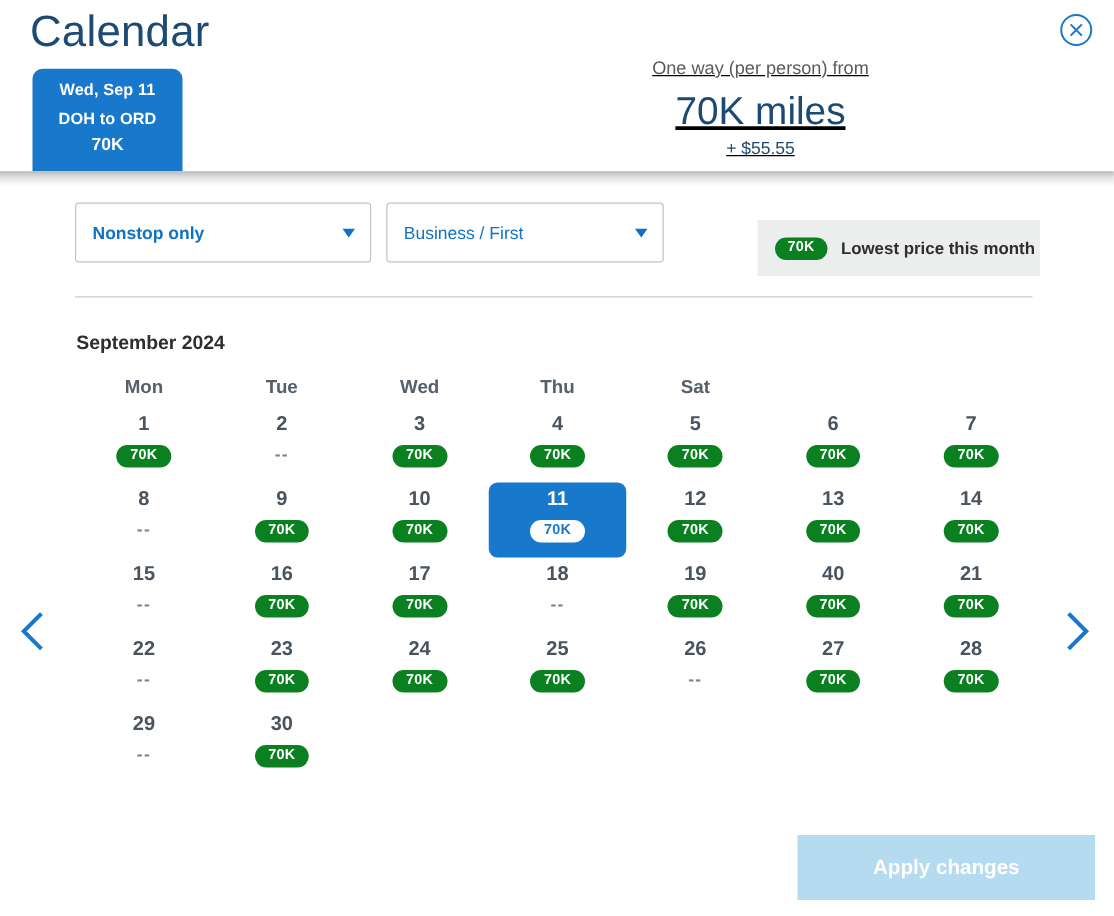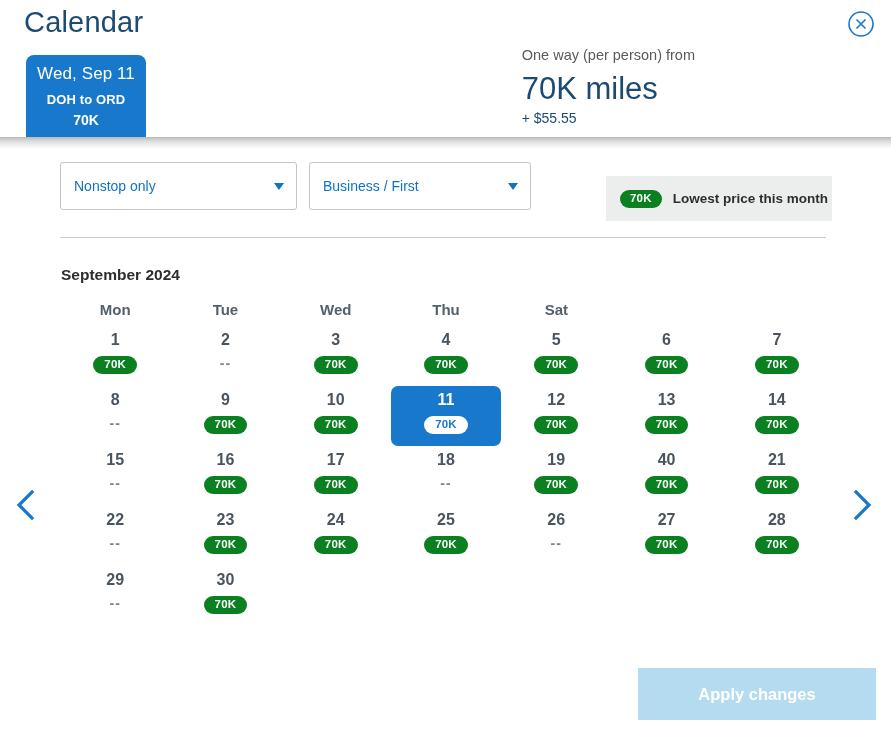--- a/index.html
+++ b/index.html
@@ -17,21 +17,21 @@
   .header {
     position: relative;
     height: 137px;
     background: #ffffff;
   }
 
   .page-title {
     position: absolute;
     left: 24px;
     top: 6px;
-    font-size: 29px;
+    font-size: 35px;
     font-weight: 300;
     color: #1c4a72;
     letter-spacing: .2px;
   }
 
   .close-btn {
     position: absolute;
     right: 16px;
     top: 10px;
     width: 28px;
@@ -47,42 +47,43 @@
     width: 120px;
     height: 82px;
     background: #1878cc;
     border-radius: 8px 8px 0 0;
     color: #ffffff;
     text-align: center;
     padding-top: 9px;
     cursor: pointer;
   }
   .flight-tab .ft-date {
-    font-size: 17px;
-    font-weight: normal;
+    font-size: 13px;
+    font-weight: bold;
     letter-spacing: .1px;
   }
   .flight-tab .ft-route {
     font-size: 13px;
     font-weight: bold;
     margin-top: 8px;
     letter-spacing: .1px;
   }
   .flight-tab .ft-miles {
     font-size: 14px;
     font-weight: bold;
     margin-top: 5px;
   }
 
   .price-block {
     position: absolute;
     right: 196px;
     top: 45px;
-    text-align: left;
+    text-align: center;
     white-space: nowrap;
+    text-decoration: underline;
   }
   .price-label {
     font-size: 14.5px;
     color: #5a5a5a;
     line-height: 1.5;
   }
   .price-miles {
     font-size: 31px;
     color: #1c4a72;
     font-weight: 400;
@@ -130,21 +131,21 @@
     height: 48px;
     border: 1px solid #bfc6cc;
     border-radius: 3px;
     background: #ffffff;
     color: #0f72c4;
     font-size: 14px;
     padding-left: 13px;
     line-height: 46px;
     cursor: pointer;
   }
-  #select-stops { left: 0; width: 237px; }
+  #select-stops { left: 0; width: 237px; font-weight: bold; }
   #select-cabin { left: 249px; width: 222px; }
   .caret {
     position: absolute;
     right: 12px;
     top: 20px;
     width: 0; height: 0;
     border-left: 5px solid transparent;
     border-right: 5px solid transparent;
     border-top: 7px solid #0f72c4;
   }

